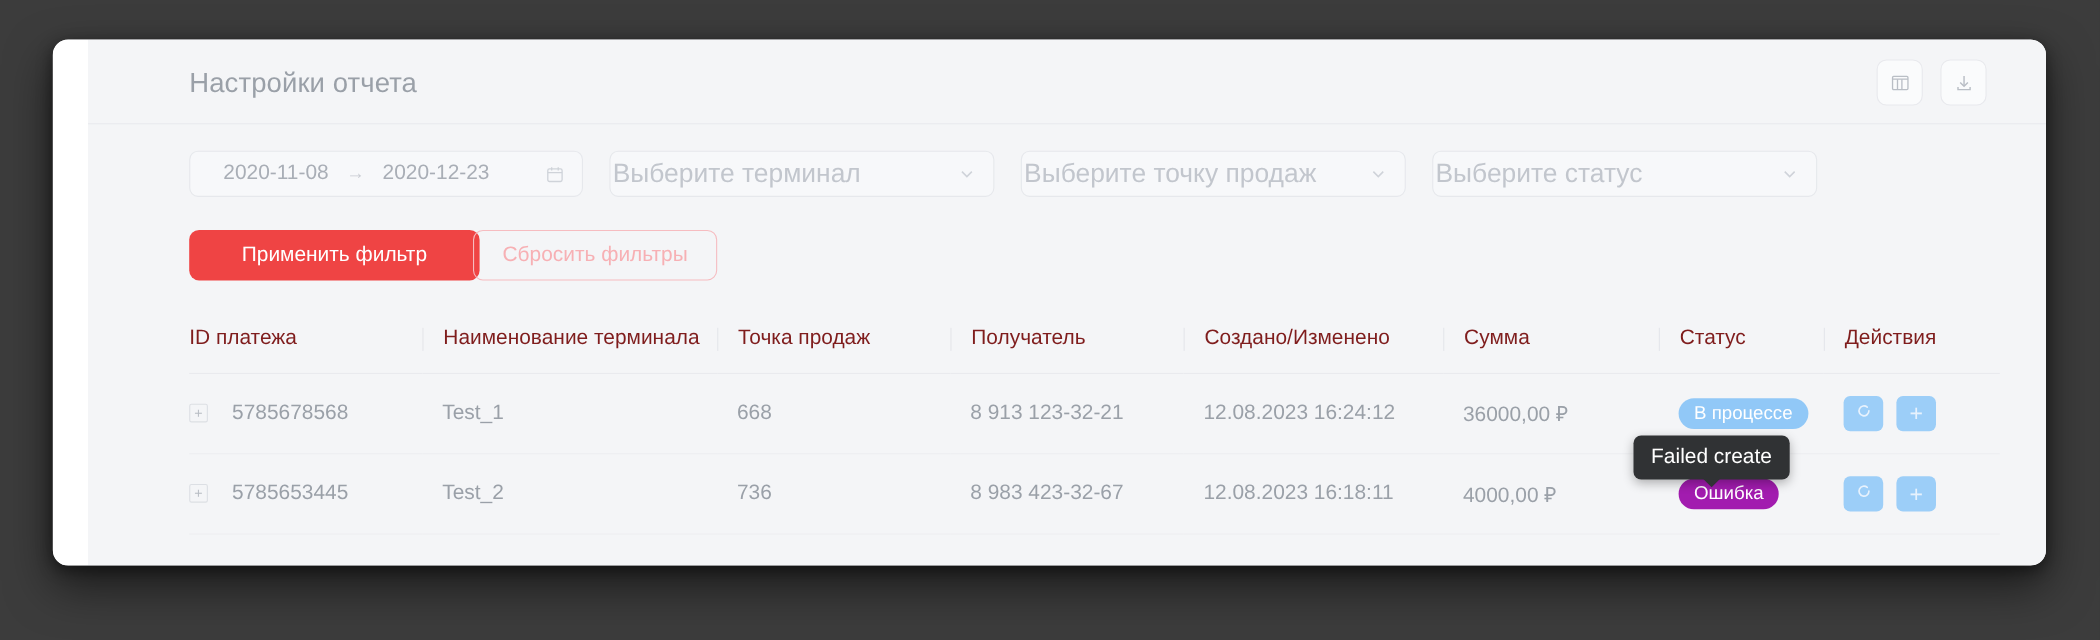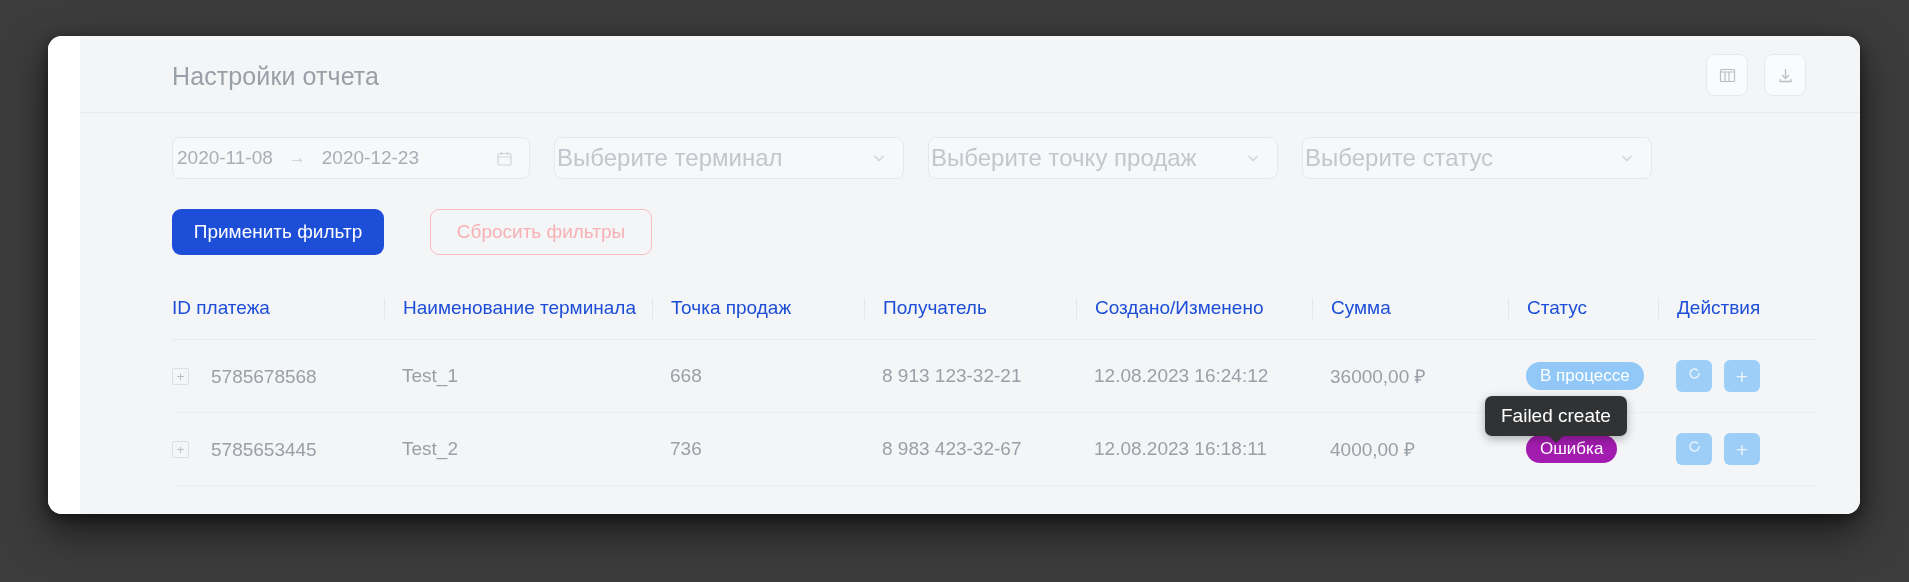--- a/index.html
+++ b/index.html
@@ -97,21 +97,21 @@
   .field.daterange { left: 92px; width: 358px; }
   .field.sel1 { left: 474px; width: 350px; }
   .field.sel2 { left: 848px; width: 350px; }
   .field.sel3 { left: 1222px; width: 350px; }
 
   .date-text {
     font-size: 19px;
     color: #a9aeb6;
     white-space: nowrap;
   }
-  .date-start { margin-left: 4px; }
+  .date-start { margin-left: 30px; }
   .date-arrow { margin: 0 16px; color: #c9ccd2; font-size: 17px; }
   .cal-icon { margin-left: auto; margin-right: 16px; display: flex; }
 
   .sel-placeholder {
     margin-left: 2px;
     font-size: 24px;
     color: #c2c6cd;
     white-space: nowrap;
   }
   .chev { margin-left: auto; margin-right: 16px; display: flex; }
@@ -128,22 +128,22 @@
     border-radius: 9px;
     font-size: 19px;
     display: flex;
     align-items: center;
     justify-content: center;
     cursor: pointer;
     white-space: nowrap;
   }
   .btn-primary {
     left: 92px;
-    width: 212px;
-    background: #1d4ed8;
+    width: 264px;
+    background: #ef4444;
     color: #ffffff;
     border: none;
   }
   .btn-outline {
     left: 350px;
     width: 222px;
     background: transparent;
     color: #f7b0b4;
     border: 1px solid #f6bcc0;
   }
@@ -155,21 +155,21 @@
   }
   table {
     width: 100%;
     border-collapse: collapse;
     table-layout: fixed;
   }
   thead th {
     text-align: left;
     font-size: 19px;
     font-weight: 400;
-    color: #1d4ed8;
+    color: #7f1d1d;
     padding: 14px 0 20px 0;
     border-bottom: 1px solid #e9eaee;
     white-space: nowrap;
   }
   thead th .thsep {
     display: inline-block;
     border-left: 1px solid #e4e6ea;
     padding-left: 18px;
     line-height: 1.1;
   }

